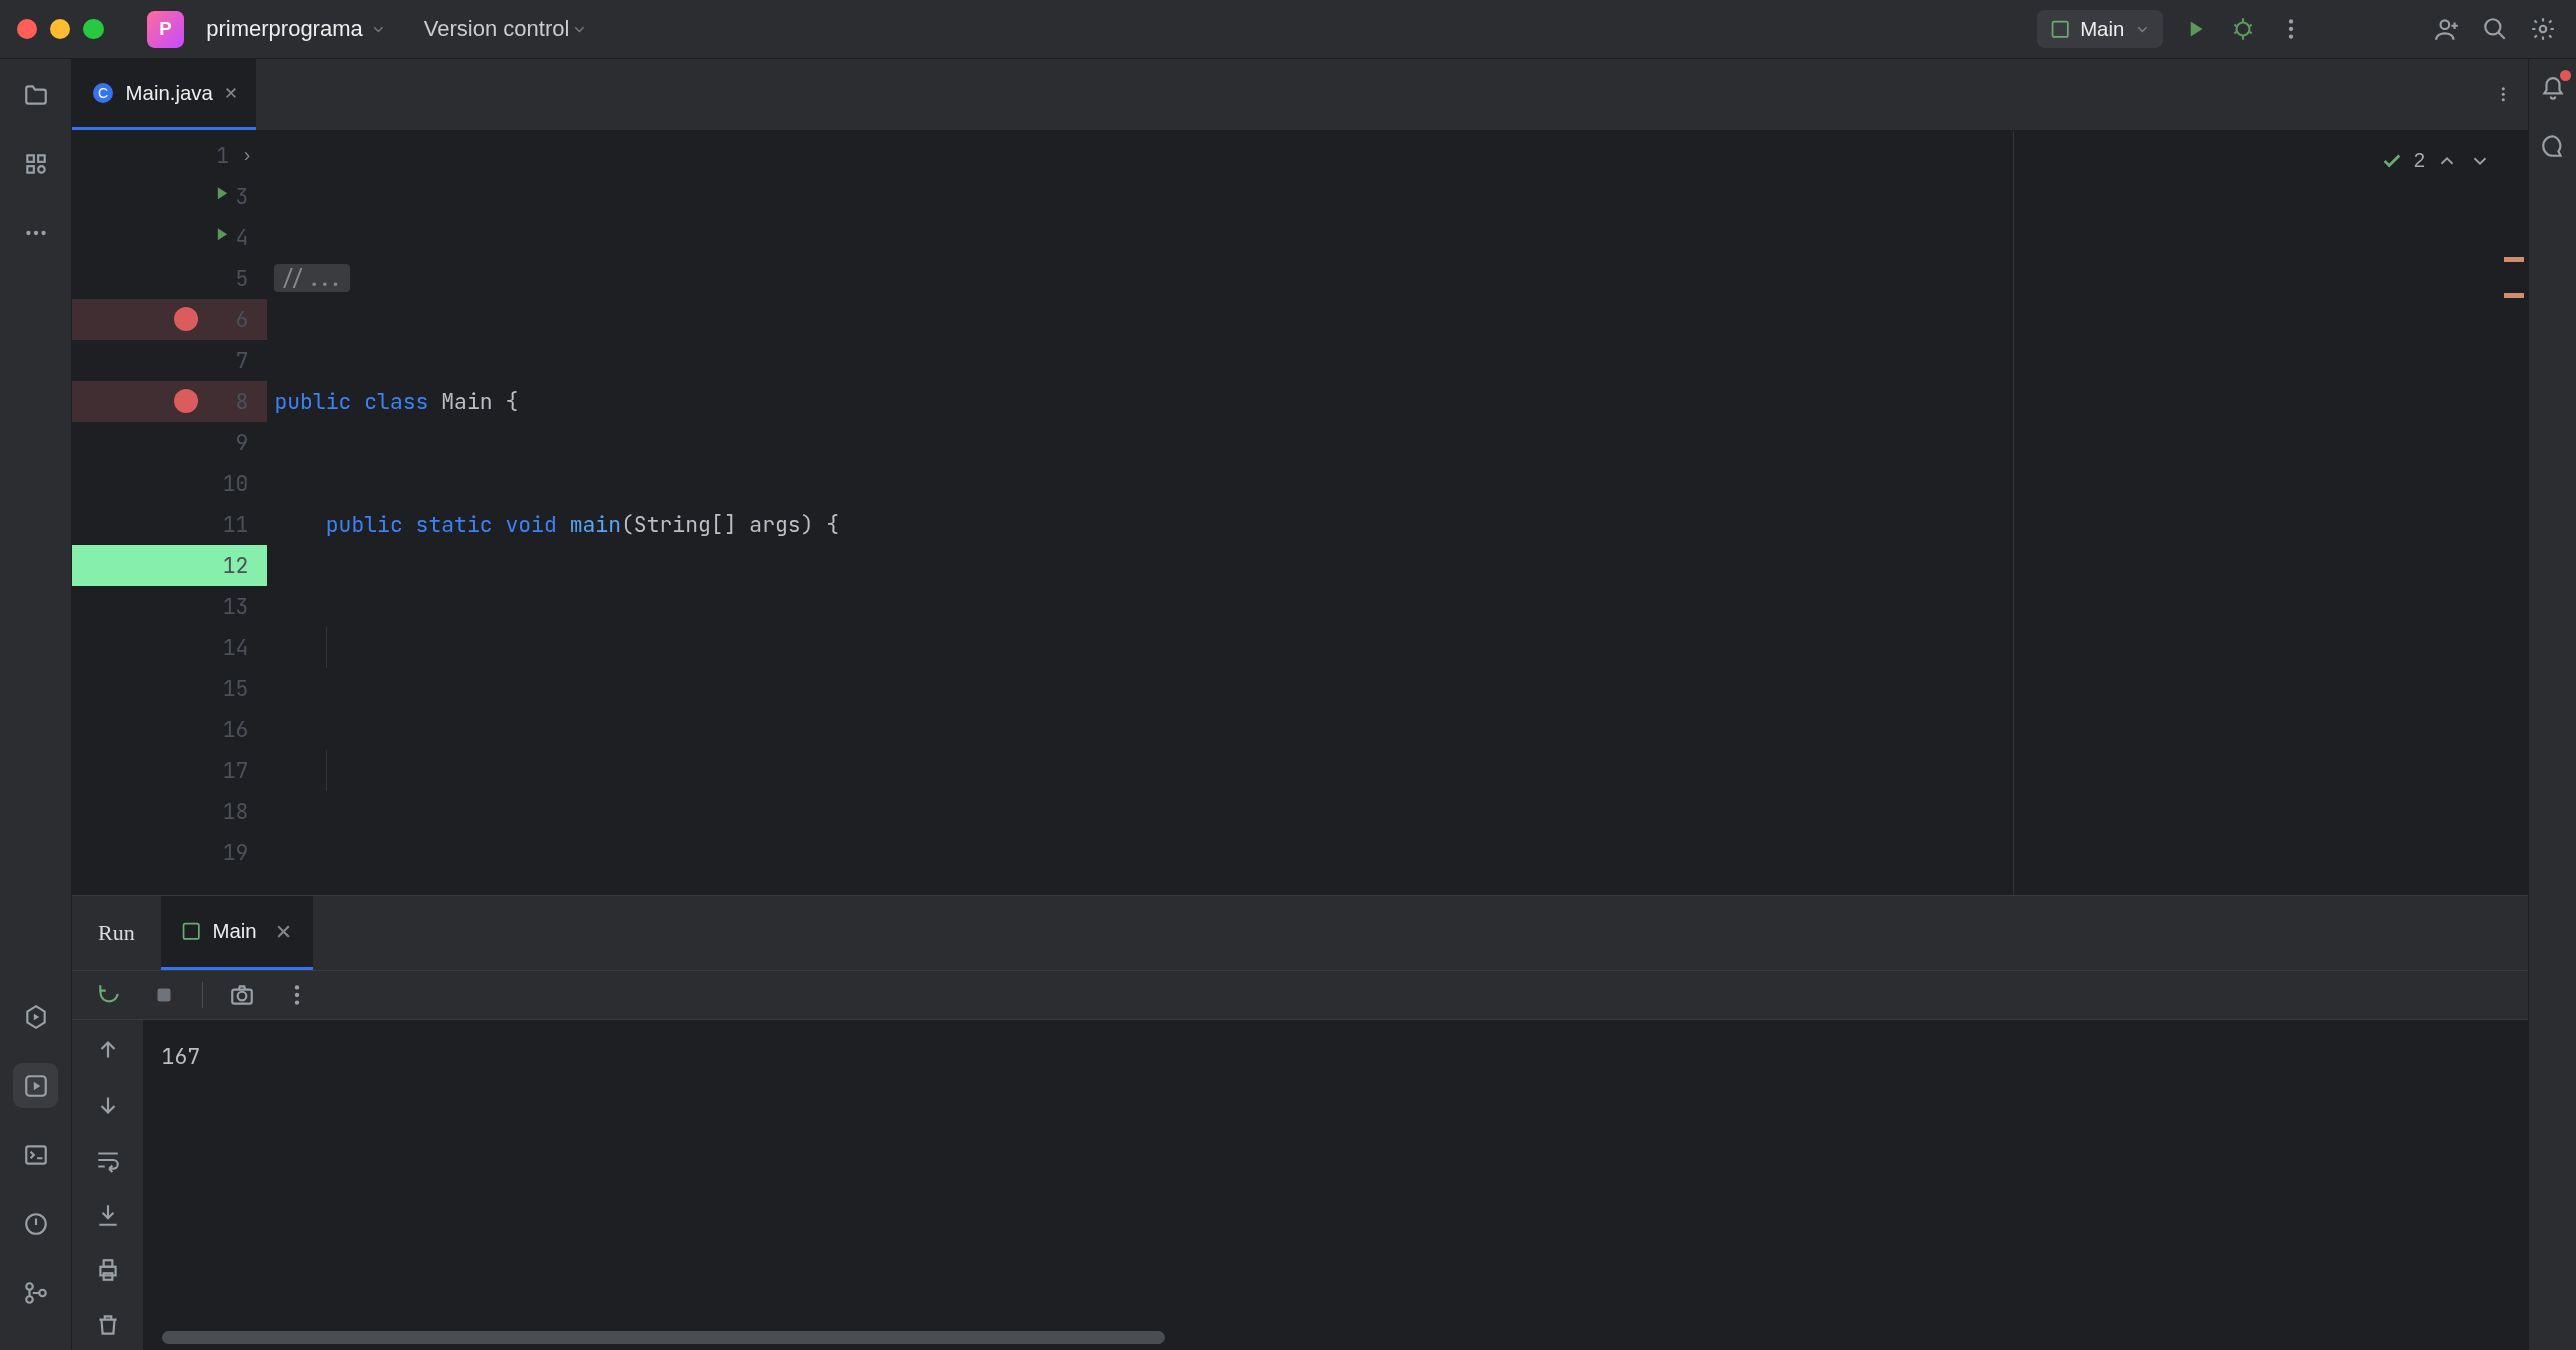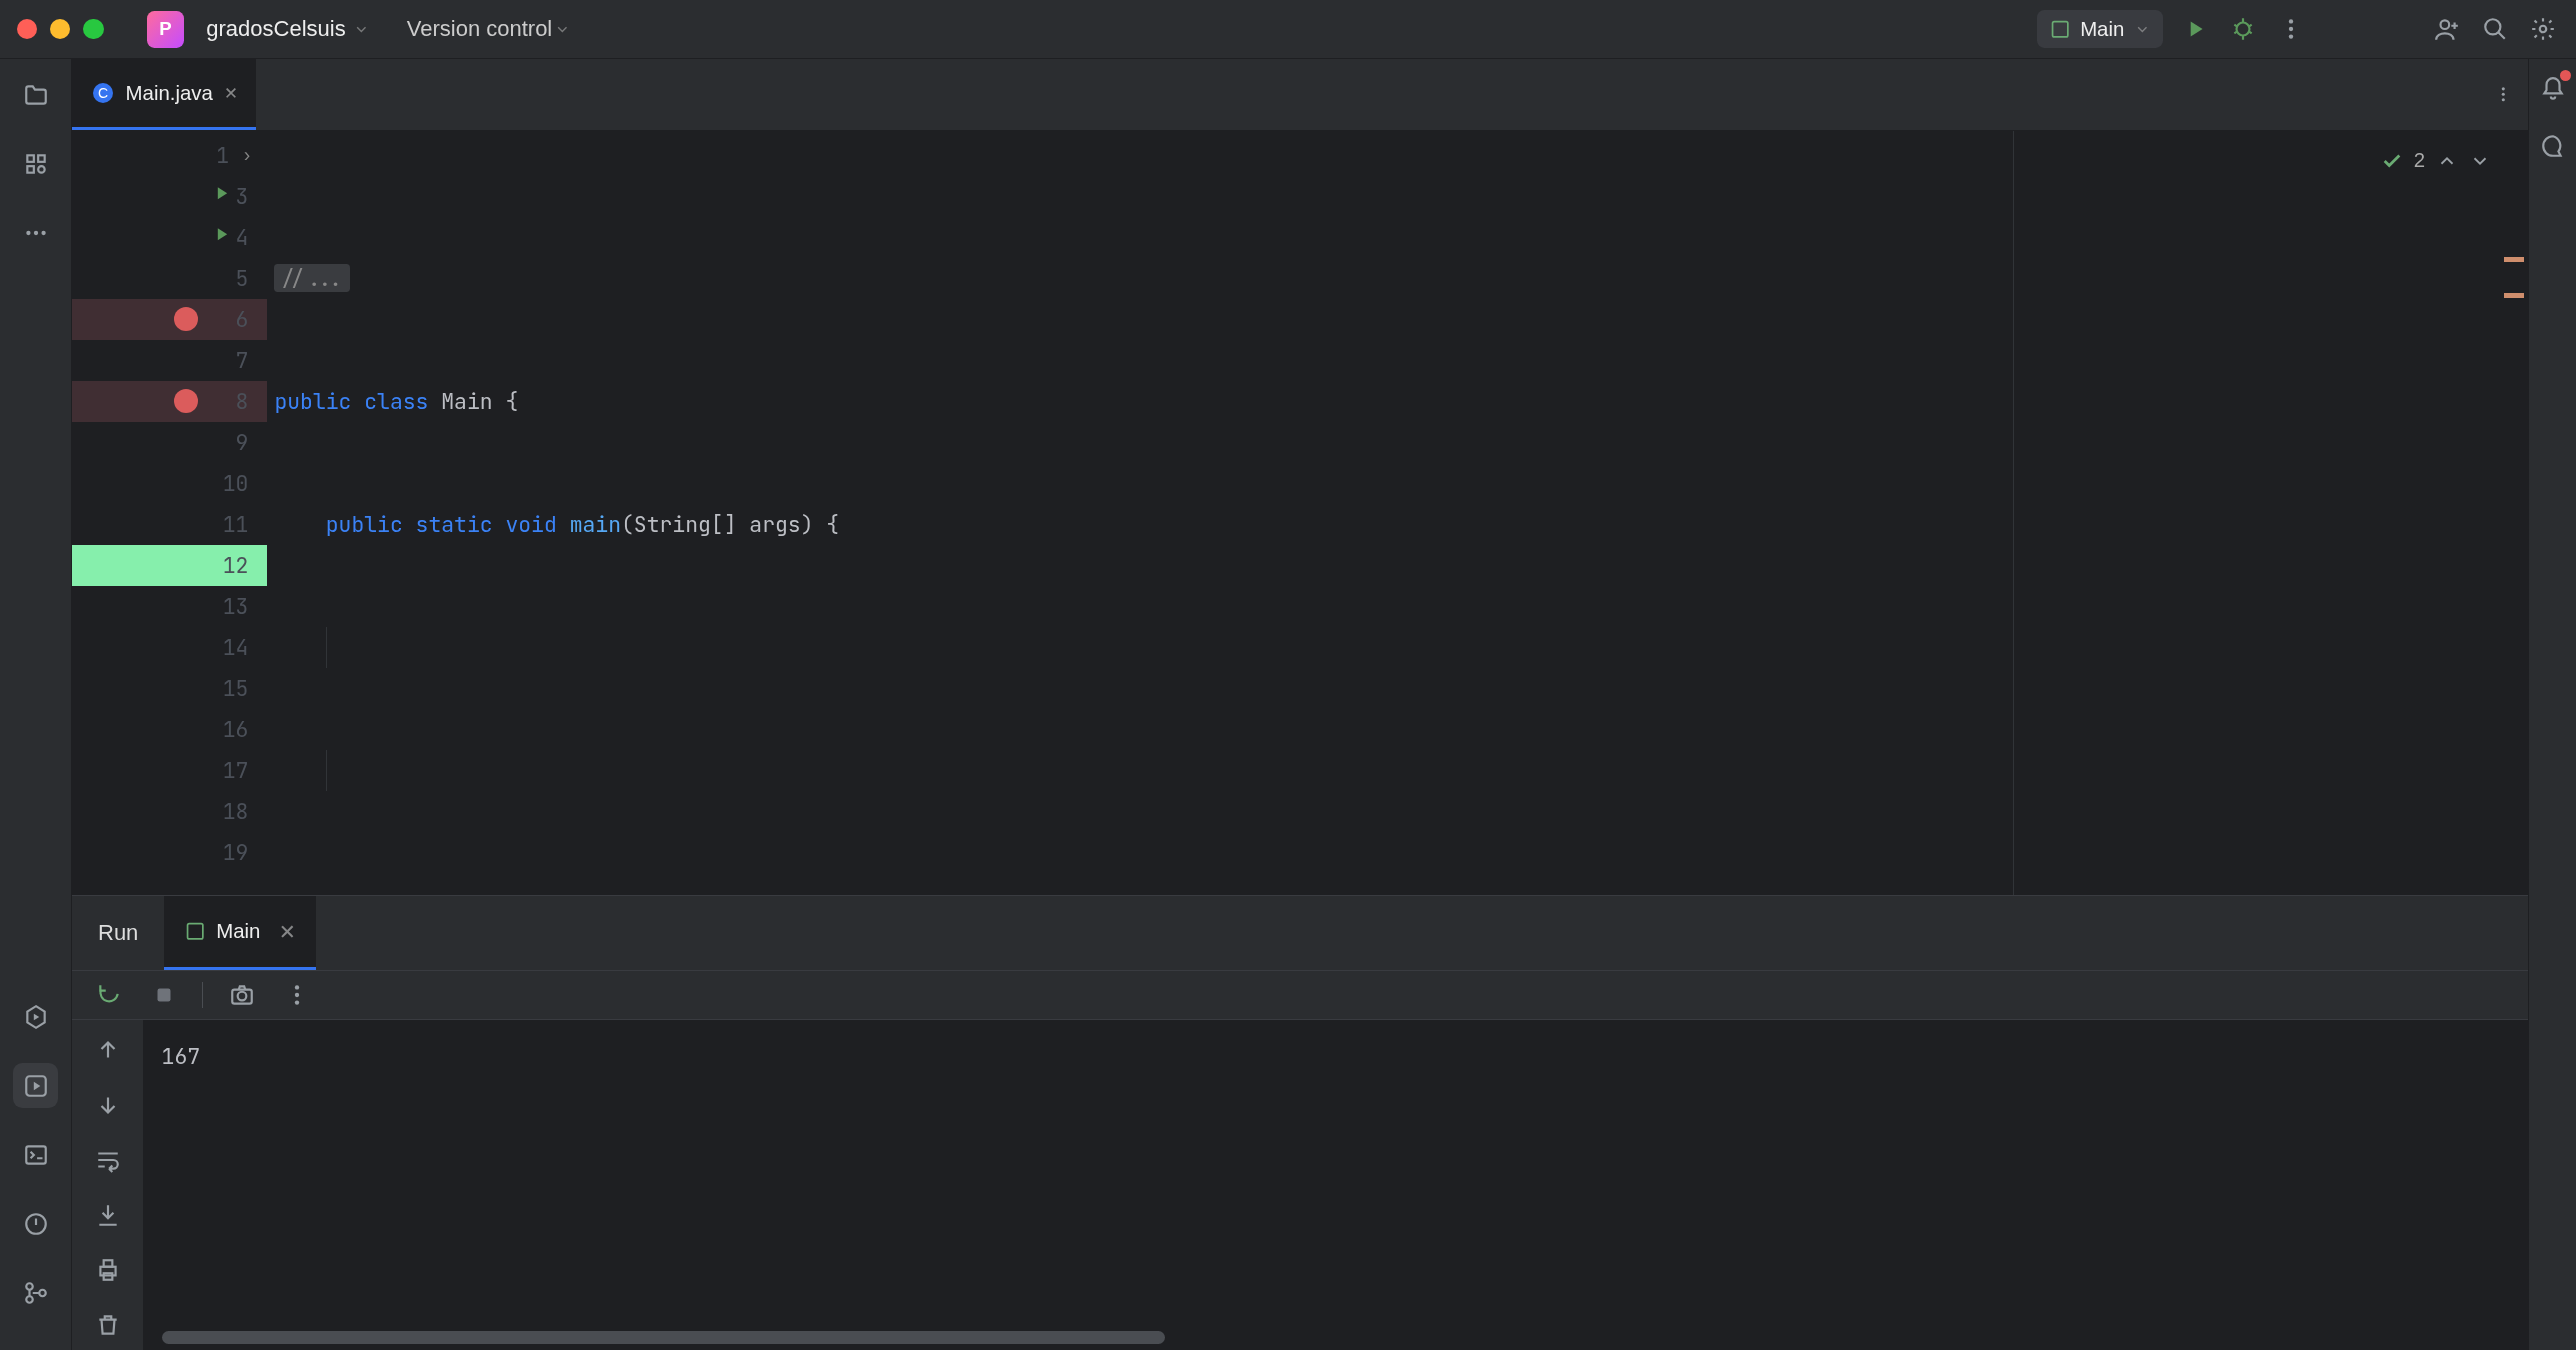--- a/index.html
+++ b/index.html
@@ -153,21 +153,21 @@
 
 .runpanel{
   height:455px;background:#2b2d30;border-top:0.9px solid #393b40;
   display:flex;flex-direction:column;
 }
 .run-tabs{
   height:74px;display:flex;align-items:stretch;
 }
 .run-tab-label{
   display:flex;align-items:center;padding:0 26px;color:#ddd;
-  font-size:22px;font-family:Liberation Sans, sans-serif;font-weight:500;
+  font-size:22px;font-family:Liberation Serif, serif;font-weight:500;
 }
 .run-cfg-tab{
   display:flex;align-items:center;gap:11px;padding:0 20.4px;
   border-bottom:3.7px solid #3574f0;background:#1e1f22;
   color:#eee;font-size:20.4px;font-family:-apple-system,sans-serif;
 }
 .run-toolbar{
   height:50px;display:flex;align-items:center;gap:22px;
   padding-left:20.4px;border-bottom:0.9px solid #393b40;border-top:0.9px solid #393b40;
 }
@@ -190,21 +190,21 @@
 <body>
 
 <div class="titlebar">
   <div class="traffic">
     <div class="dot red"></div>
     <div class="dot yellow"></div>
     <div class="dot green"></div>
   </div>
   <div class="proj-badge">P</div>
   <div class="proj-name">
-    <span>gradosCelsuis</span>
+    <span>primerprograma</span>
     <svg class="chev" viewBox="0 0 24 24">
         <path d="M6 9l6 6 6-6" stroke="#aaa" stroke-width="2" fill="none"></path>
       </svg>
   </div>
   <div class="vc">
     <span>Version control</span>
     <svg class="chev" viewBox="0 0 24 24">
         <path d="M6 9l6 6 6-6" stroke="#aaa" stroke-width="2" fill="none"></path>
       </svg>
   </div>

